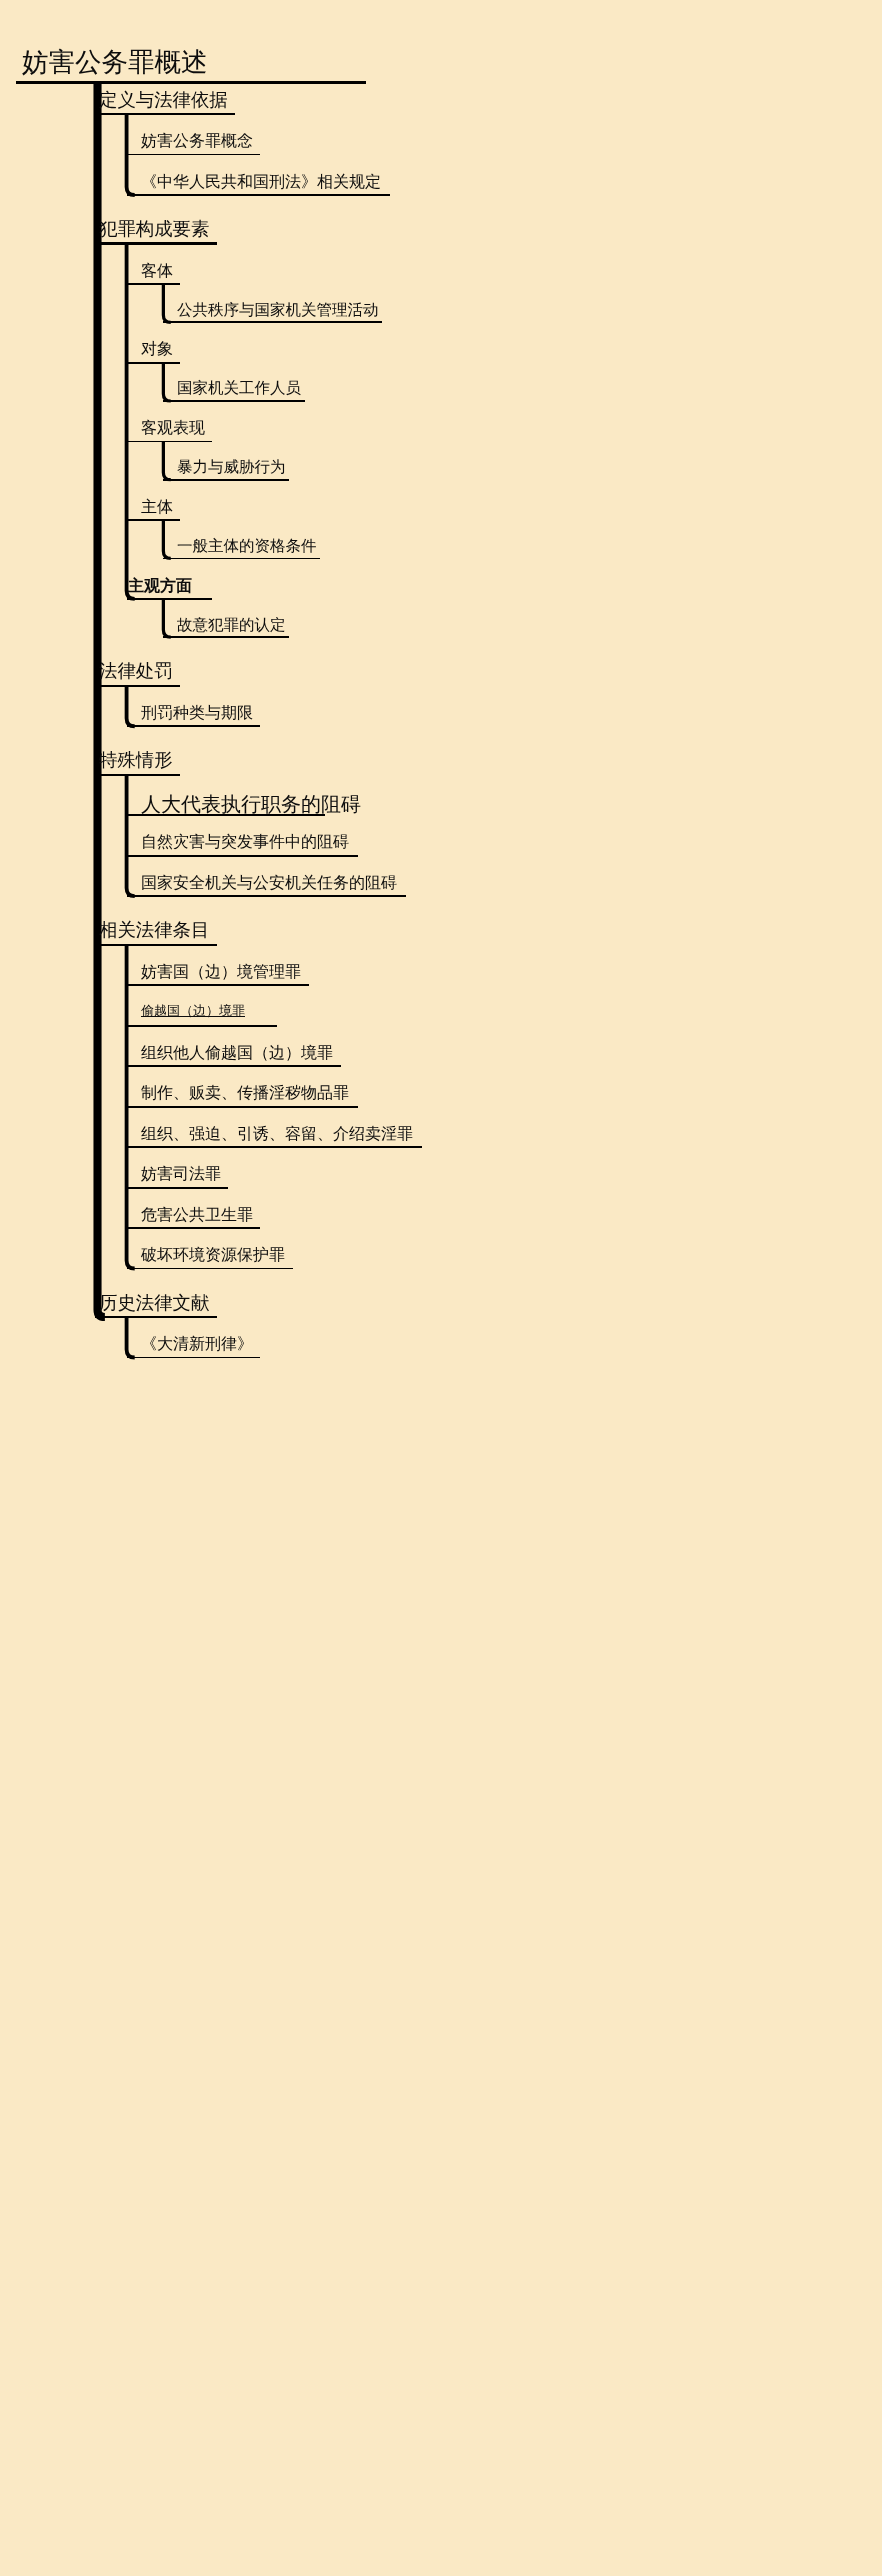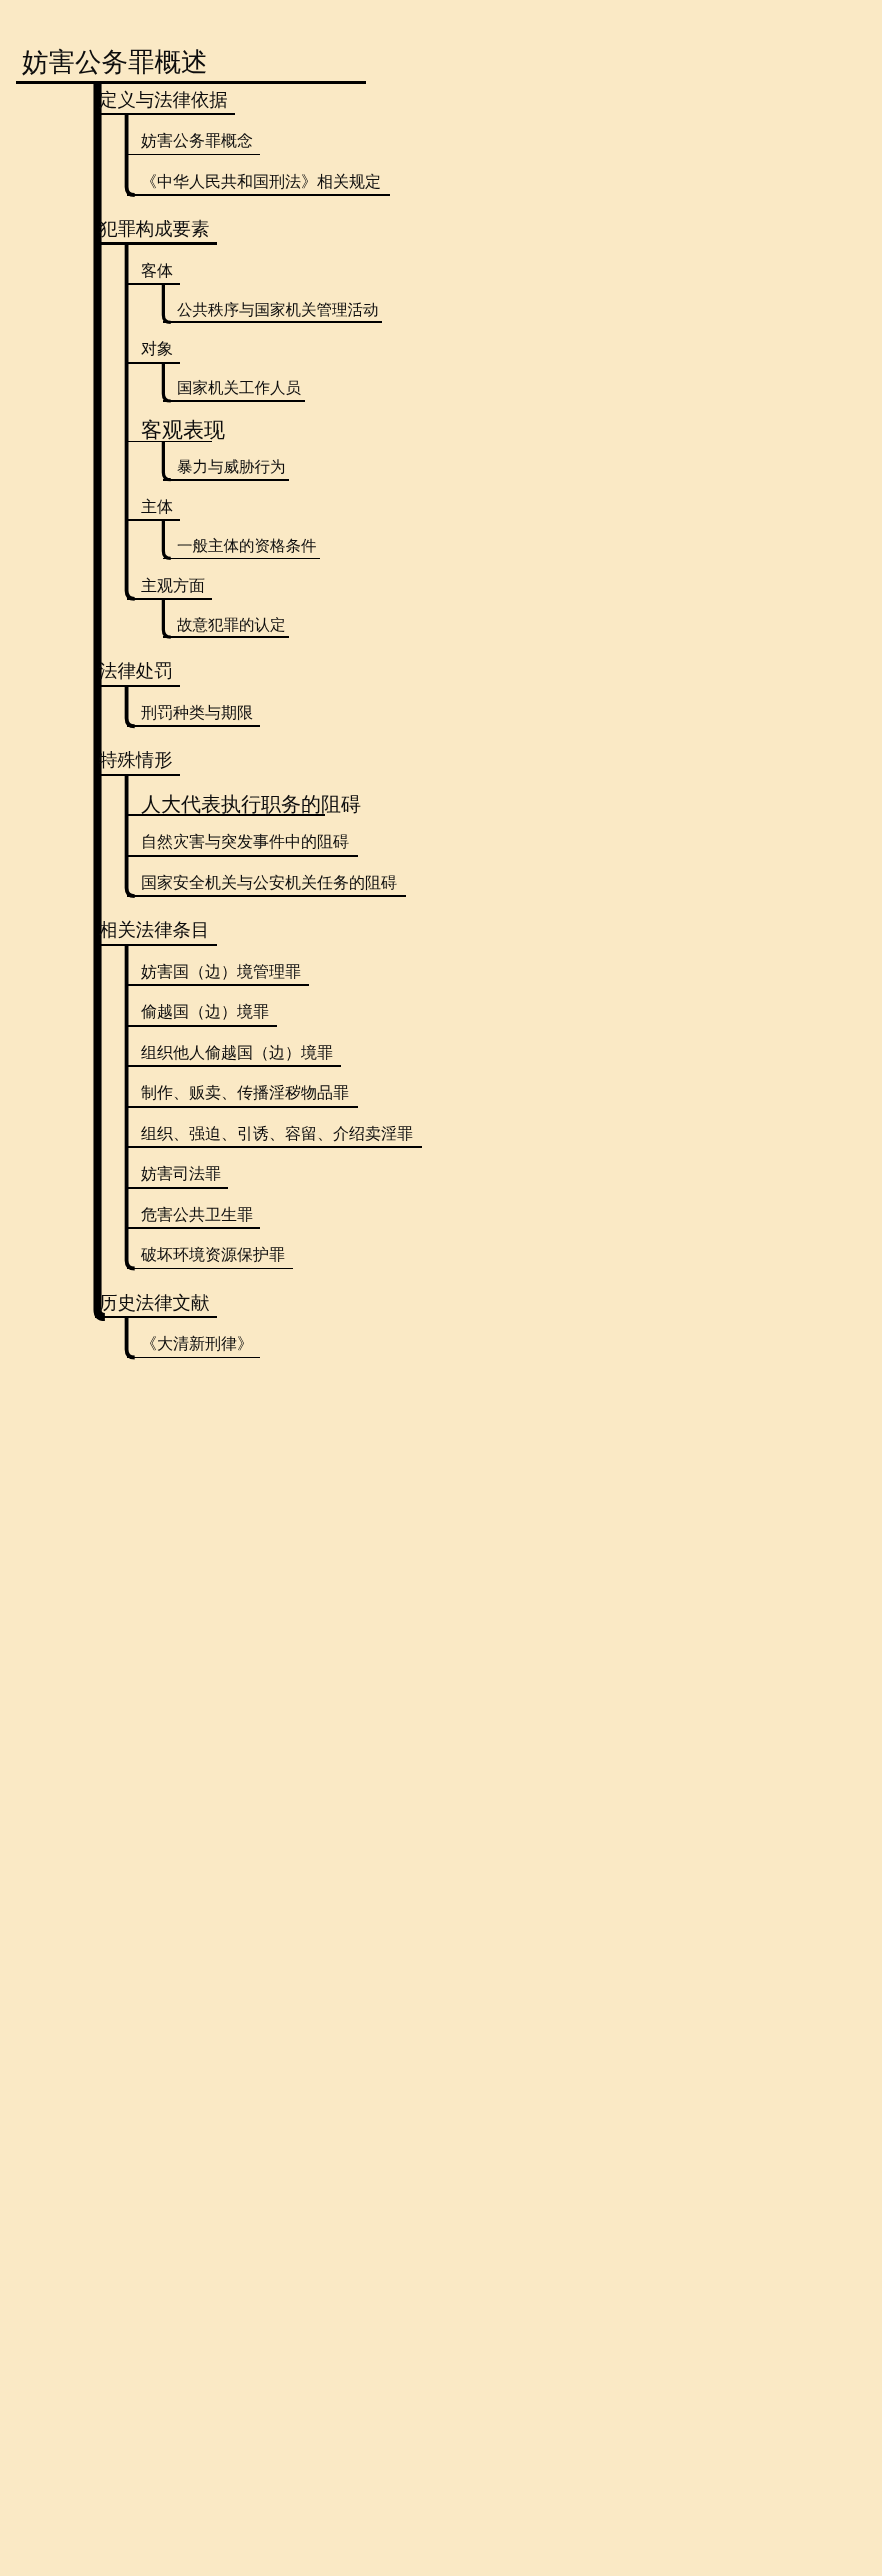--- a/index.html
+++ b/index.html
@@ -96,32 +96,32 @@
       <div class="node n-l4" style="left: 177px; top: 302px;">
         <span class="lbl" style="font-size: 15.5px;">公共秩序与国家机关管理活动</span>
       </div>
       <div class="node n-l3" style="left: 141px; top: 341px;">
         <span class="lbl" style="font-size: 16px;">对象</span>
       </div>
       <div class="node n-l4" style="left: 177px; top: 380px;">
         <span class="lbl" style="font-size: 15.5px;">国家机关工作人员</span>
       </div>
       <div class="node n-l3" style="left: 141px; top: 420px;">
-        <span class="lbl" style="font-size: 21px;">客观表现</span>
+        <span class="lbl" style="font-size: 16px;">客观表现</span>
       </div>
       <div class="node n-l4" style="left: 177px; top: 459px;">
         <span class="lbl" style="font-size: 15.5px;">暴力与威胁行为</span>
       </div>
       <div class="node n-l3" style="left: 141px; top: 499px;">
         <span class="lbl" style="font-size: 16px;">主体</span>
       </div>
       <div class="node n-l4" style="left: 177px; top: 538px;">
         <span class="lbl" style="font-size: 15.5px;">一般主体的资格条件</span>
       </div>
-      <div class="node n-l3" style="left: 141px; top: 578px;">
+      <div class="node n-l3" style="left: 128px; top: 578px; font-weight: bold;">
         <span class="lbl" style="font-size: 16px;">主观方面</span>
       </div>
       <div class="node n-l4" style="left: 177px; top: 617px;">
         <span class="lbl" style="font-size: 15.5px;">故意犯罪的认定</span>
       </div>
       <div class="node n-l2" style="left: 99px; top: 662px;">
         <span class="lbl" style="font-size: 18.4px;">法律处罚</span>
       </div>
       <div class="node n-l3" style="left: 141px; top: 705px;">
         <span class="lbl" style="font-size: 16px;">刑罚种类与期限</span>
@@ -138,21 +138,21 @@
       <div class="node n-l3" style="left: 141px; top: 875px;">
         <span class="lbl" style="font-size: 16px;">国家安全机关与公安机关任务的阻碍</span>
       </div>
       <div class="node n-l2" style="left: 99px; top: 921px;">
         <span class="lbl" style="font-size: 18.4px;">相关法律条目</span>
       </div>
       <div class="node n-l3" style="left: 141px; top: 964px;">
         <span class="lbl" style="font-size: 16px;">妨害国（边）境管理罪</span>
       </div>
       <div class="node n-l3" style="left: 141px; top: 1004px;">
-        <span class="lbl" style="font-size: 16px;">偷越国（边）境罪</span>
+        <span class="lbl" style="font-size: 13px; text-decoration: underline;">偷越国（边）境罪</span>
       </div>
       <div class="node n-l3" style="left: 141px; top: 1045px;">
         <span class="lbl" style="font-size: 16px;">组织他人偷越国（边）境罪</span>
       </div>
       <div class="node n-l3" style="left: 141px; top: 1085px;">
         <span class="lbl" style="font-size: 16px;">制作、贩卖、传播淫秽物品罪</span>
       </div>
       <div class="node n-l3" style="left: 141px; top: 1126px;">
         <span class="lbl" style="font-size: 16px;">组织、强迫、引诱、容留、介绍卖淫罪</span>
       </div>

